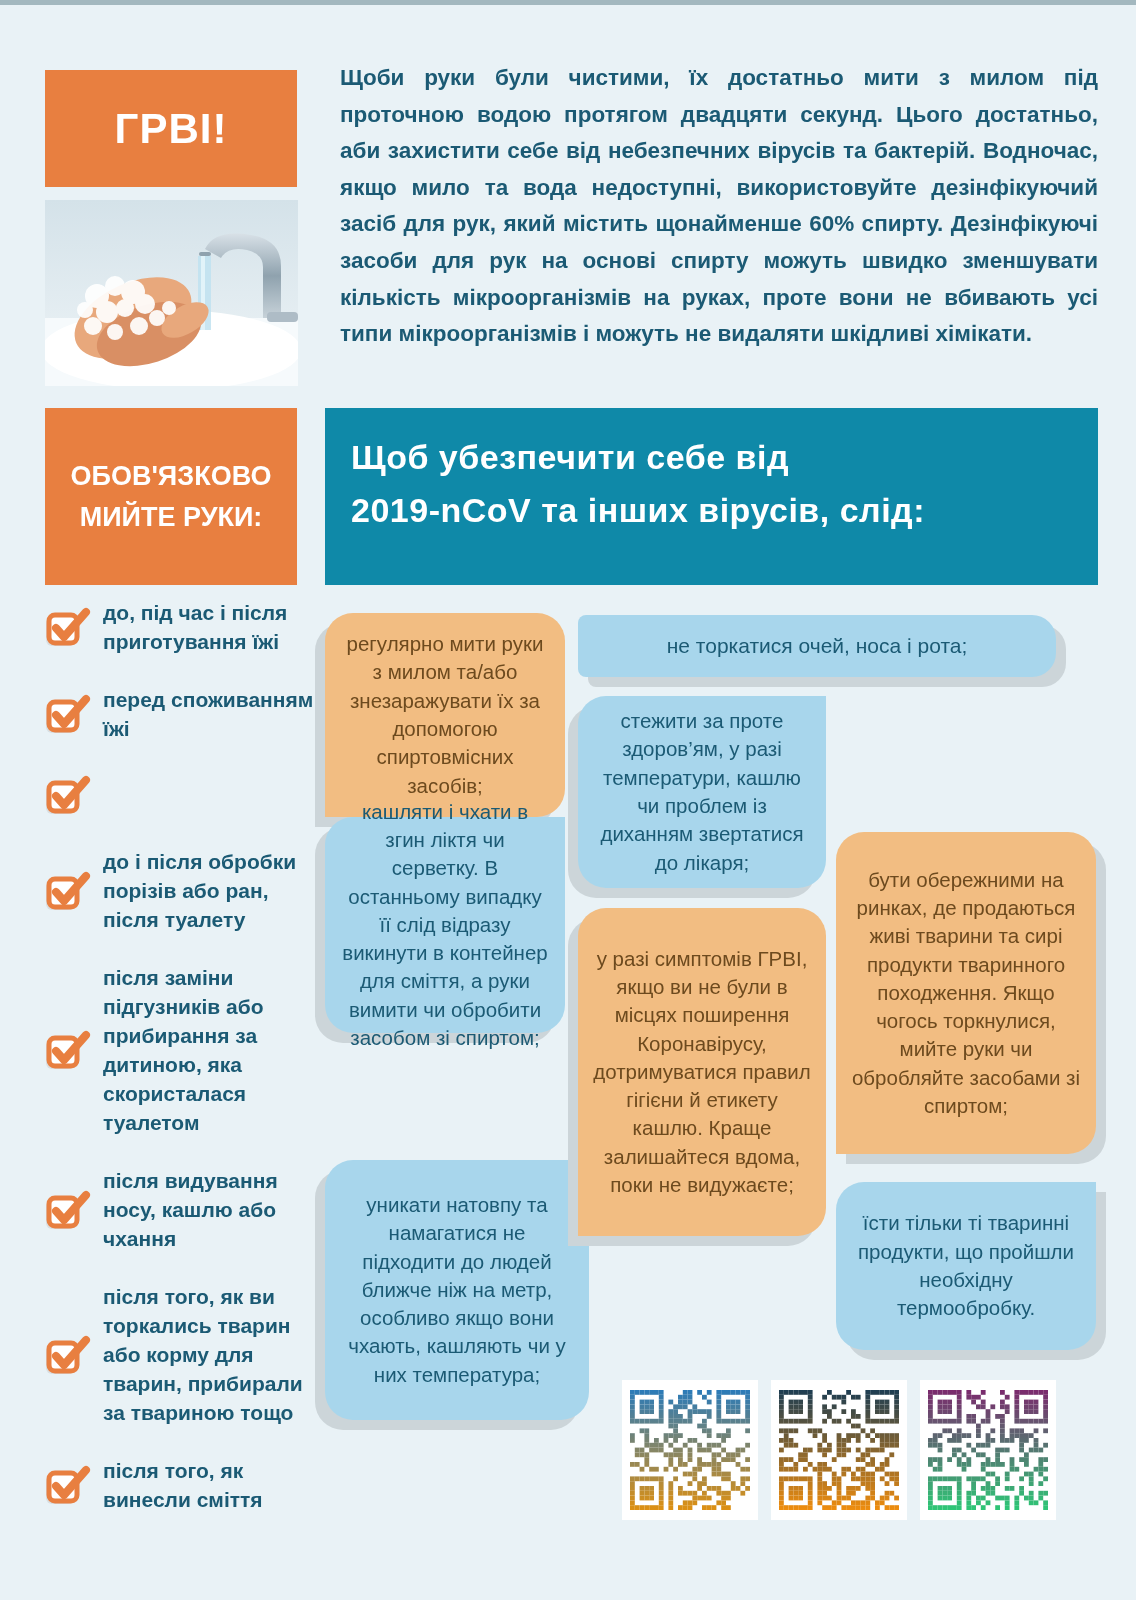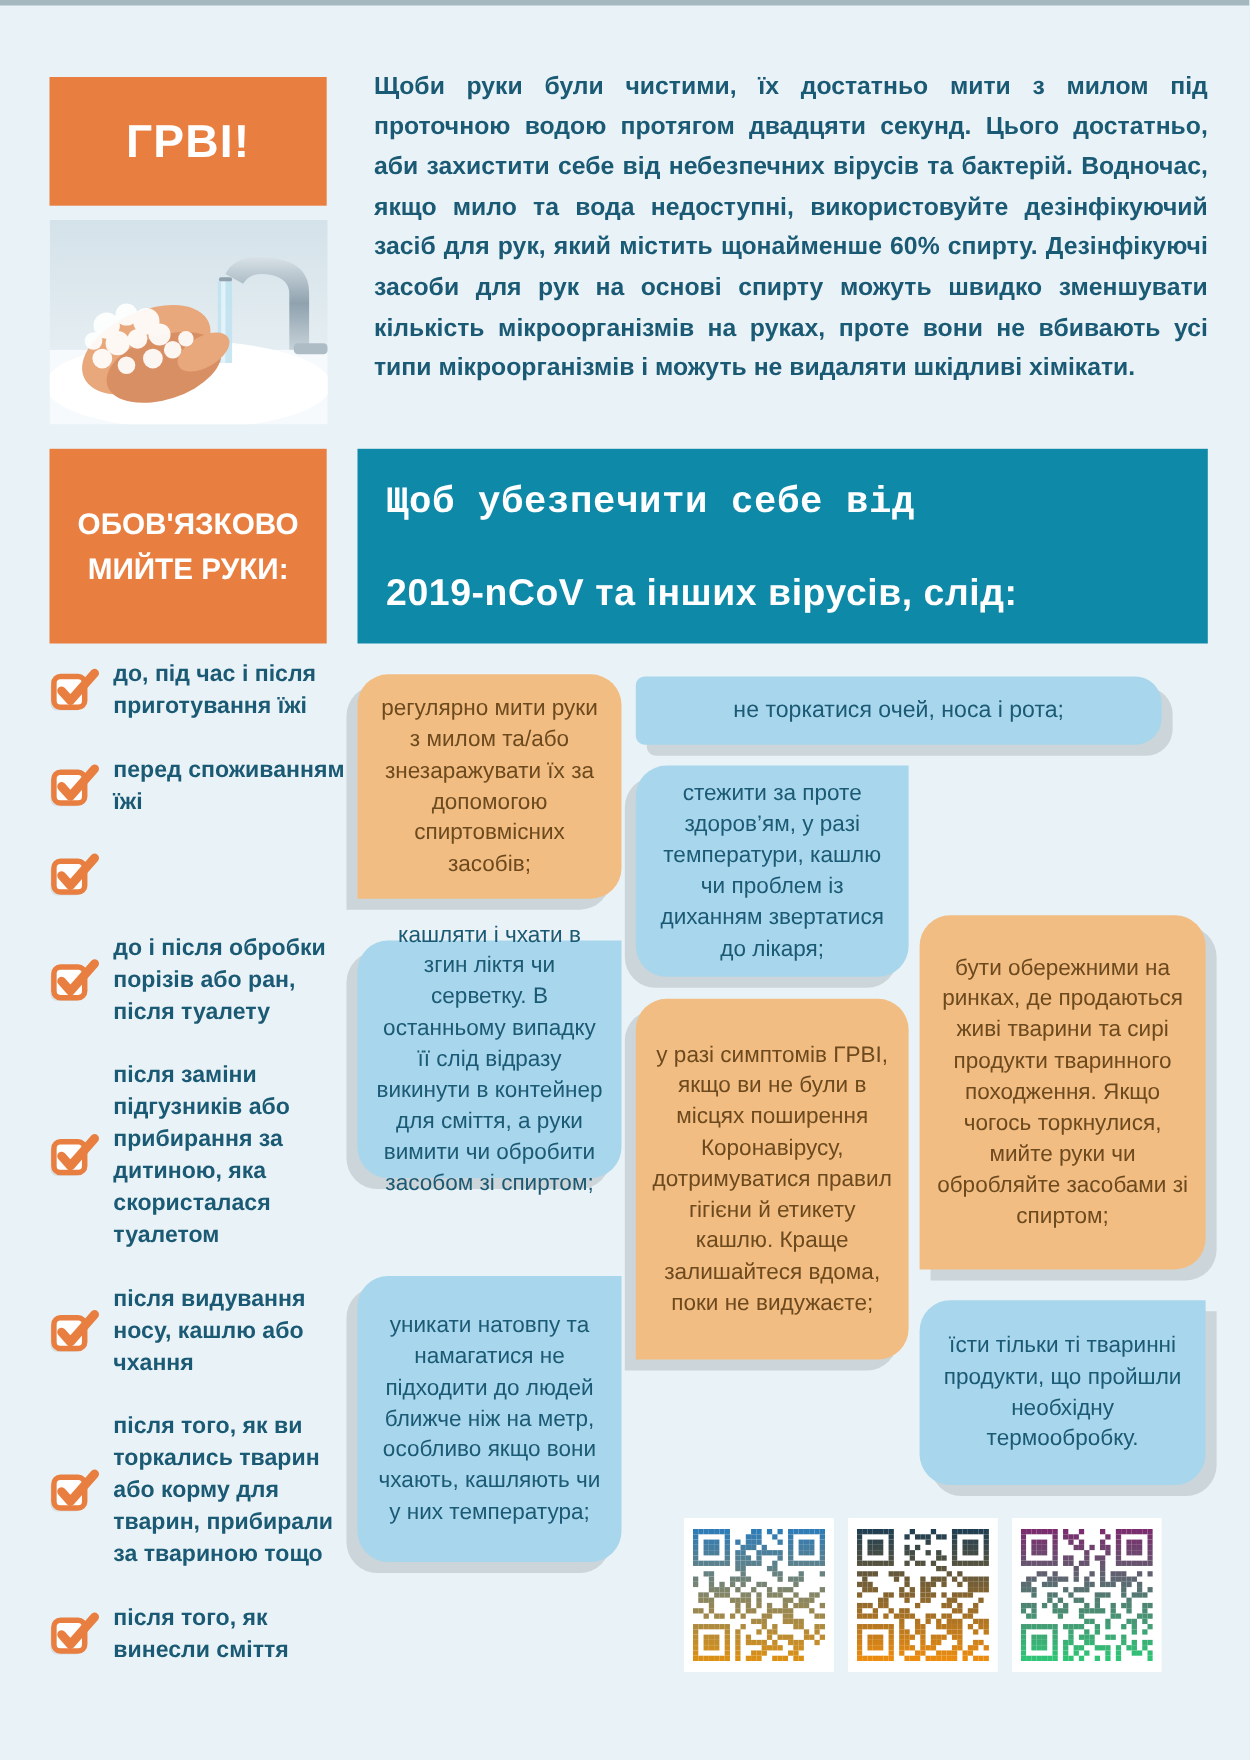--- a/index.html
+++ b/index.html
@@ -28,39 +28,39 @@
   .intro{position:absolute;left:340px;top:60px;width:758px;margin:0;
     color:var(--text-dark-teal);font-size:22.5px;line-height:36.6px;font-weight:700;text-align:justify;}
 
   .mandatory-box{position:absolute;left:45px;top:408px;width:252px;height:177px;background:var(--accent-orange);
     display:flex;align-items:center;justify-content:center;text-align:center;padding:0 24px;}
   .mandatory-box span{color:#fff;font-size:27px;line-height:1.5;font-weight:700;}
 
   .protect-box{position:absolute;left:325px;top:408px;width:773px;height:177px;background:var(--accent-teal);
     color:#fff;padding:30px 10px 0 26px;}
   .protect-box .line{font-size:34px;font-weight:800;letter-spacing:0.5px;}
-  .protect-box .line1{margin-bottom:44px;font-family:Liberation Mono, monospace;}
+  .protect-box .line1{margin-bottom:14px;}
 
   .checklist{position:absolute;left:45px;top:598px;width:276px;margin:0;padding:0;list-style:none;
     display:flex;flex-direction:column;gap:29px;}
   .check-item{position:relative;padding-left:58px;min-height:46px;display:flex;align-items:center;
     color:var(--text-dark-teal);font-size:21px;line-height:29px;font-weight:700;}
   .check-icon{position:absolute;left:0;top:50%;transform:translateY(-50%);width:47px;height:44px;}
   .check-icon svg{display:block;width:100%;height:100%;}
 
   .bubble{position:absolute;display:flex;align-items:center;justify-content:center;text-align:center;
     padding:14px 15px;font-weight:400;font-size:20.5px;line-height:1.38;}
   .bubble.orange{background:var(--bubble-orange-bg);color:var(--bubble-orange-text);}
   .bubble.blue{background:var(--bubble-blue-bg);color:var(--text-dark-teal);}
   .sh-l{box-shadow:-10px 10px 0 var(--shadow-gray);}
   .sh-r{box-shadow:10px 10px 0 var(--shadow-gray);}
 
   .b-a1{left:325px;top:613px;width:240px;height:204px;border-radius:28px 28px 28px 0;}
-  .b-a2{left:325px;top:855px;width:240px;height:216px;border-radius:28px 0 28px 28px;}
-  .b-a3{left:325px;top:1160px;width:240px;height:260px;border-radius:28px 0 28px 28px;}
+  .b-a2{left:325px;top:817px;width:240px;height:216px;border-radius:28px 0 28px 28px;}
+  .b-a3{left:325px;top:1160px;width:264px;height:260px;border-radius:28px 0 28px 28px;}
   .b-b1{left:578px;top:615px;width:478px;height:62px;border-radius:8px 24px 24px 8px;font-size:21px;padding:0 20px;}
   .b-b2{left:578px;top:696px;width:248px;height:192px;border-radius:28px 0 28px 28px;padding:10px 14px;}
   .b-b3{left:578px;top:908px;width:248px;height:328px;border-radius:28px 28px 28px 0;}
   .b-c1{left:836px;top:832px;width:260px;height:322px;border-radius:28px 28px 28px 0;}
   .b-c2{left:836px;top:1182px;width:260px;height:168px;border-radius:28px 0 28px 28px;padding:10px 14px;}
 
   .qr-row{position:absolute;left:622px;top:1380px;display:flex;gap:13px;}
   .qr-tile{width:136px;height:140px;background:#fff;display:flex;align-items:center;justify-content:center;}
   .qr-tile svg{width:120px;height:120px;display:block;}
 </style>

